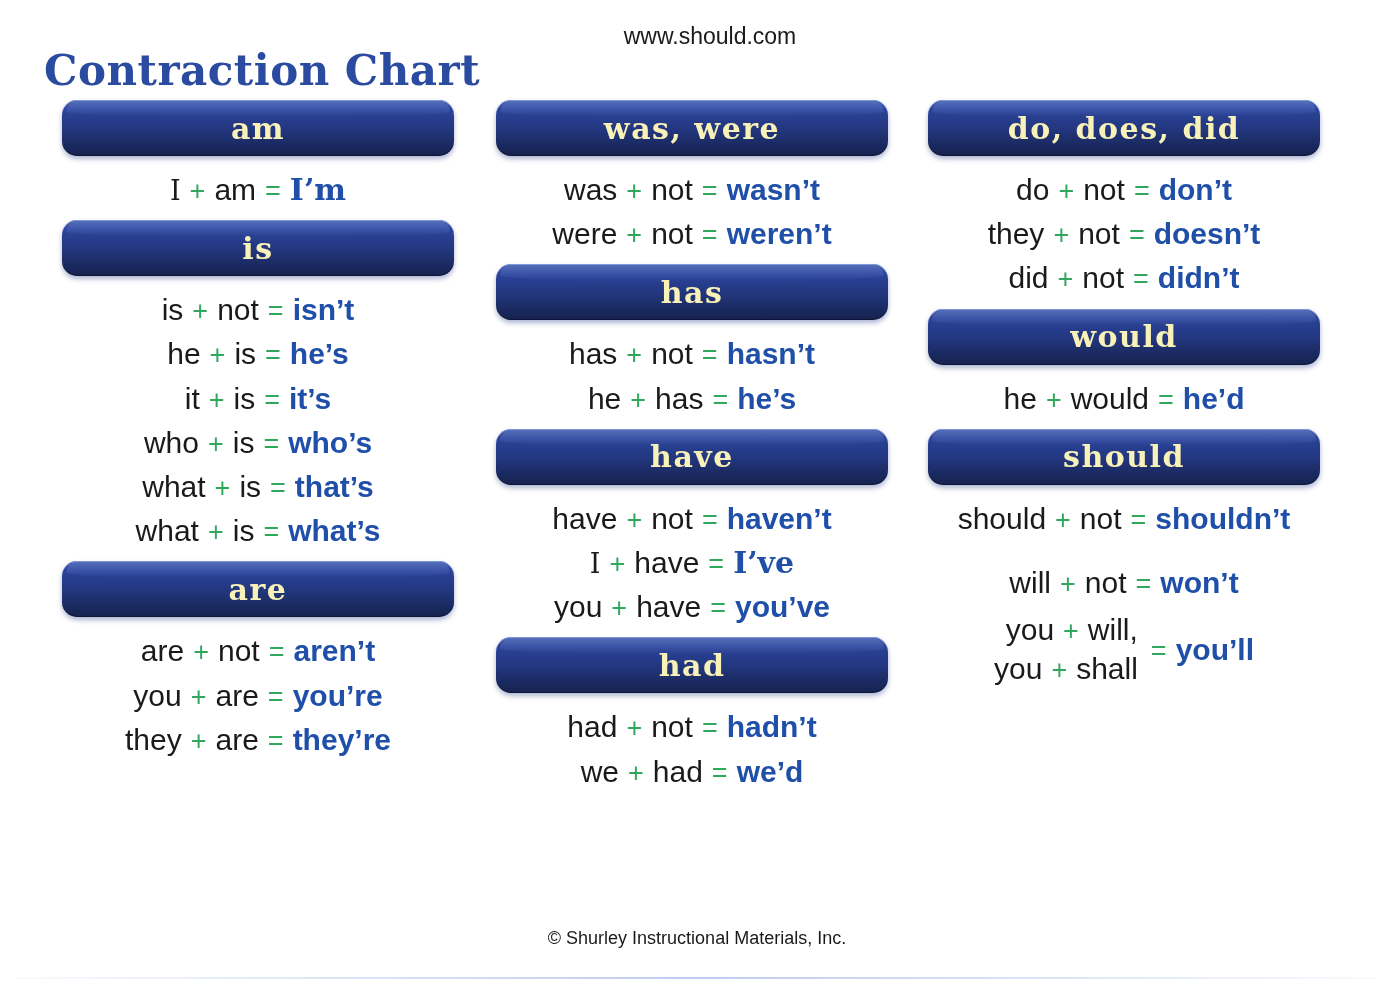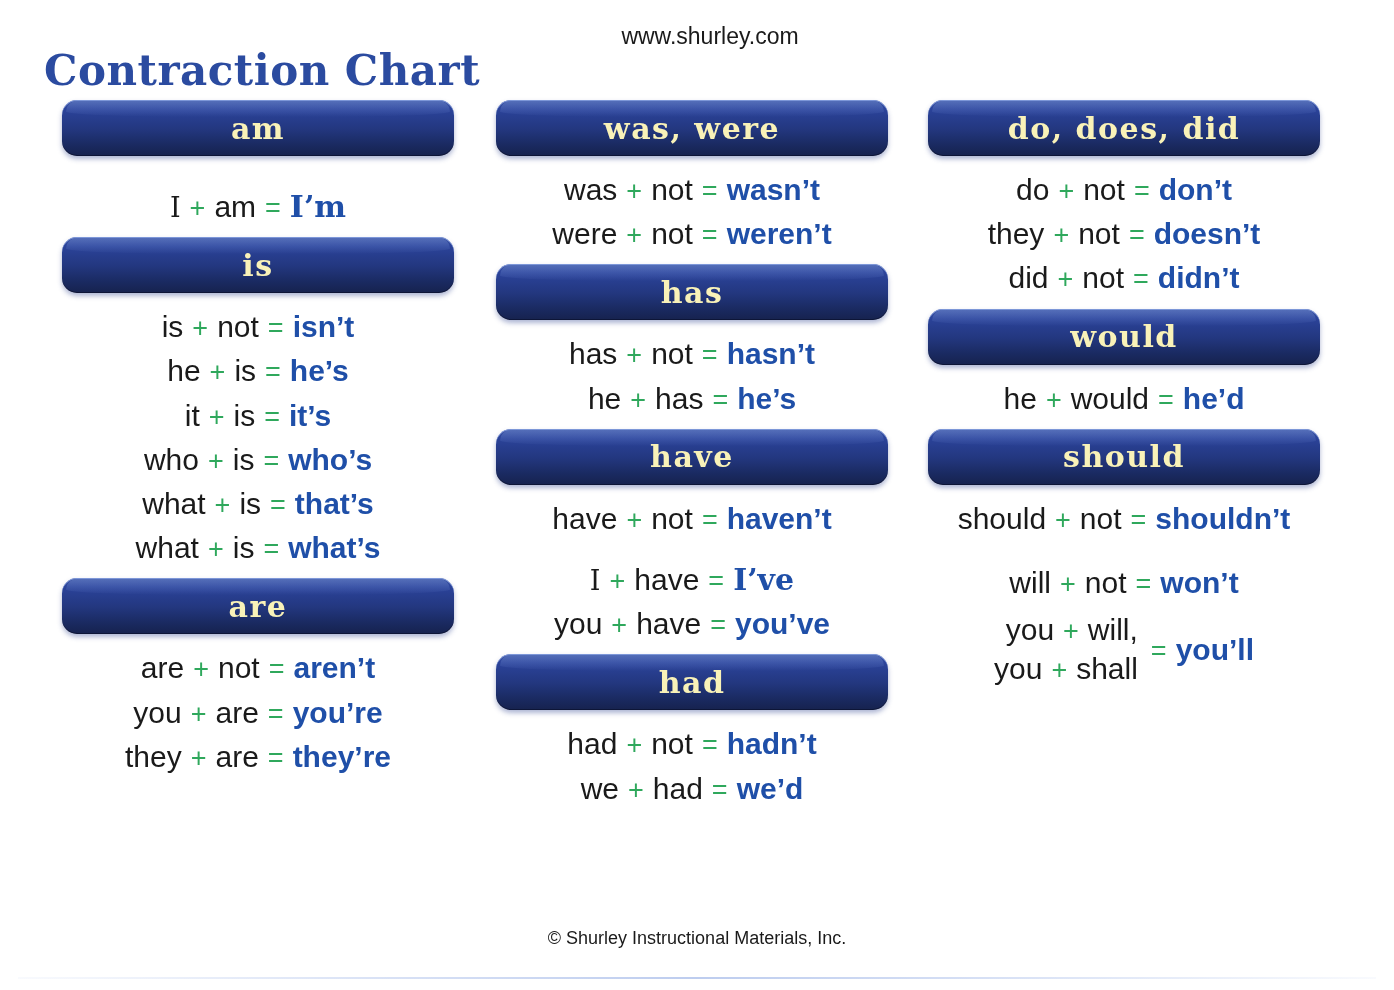--- a/index.html
+++ b/index.html
@@ -123,21 +123,20 @@
     padding: 0 9px;
   }
   .eq-result {
     font-family: "Liberation Sans", sans-serif;
     font-weight: bold;
     font-size: 30px;
     color: #1f4fa8;
   }
   .eq-result.serif-i {
     font-family: "DejaVu Serif", serif;
-    margin-top: 17px;
   }
 
   
   .equation-row.stacked {
     align-items: center;
     padding-top: 6px;
   }
   .stacked-left {
     display: flex;
     flex-direction: column;
@@ -176,21 +175,21 @@
     height: 2px;
     background: linear-gradient(to right, rgba(190,205,240,0.1), rgba(178,196,236,0.85), rgba(190,205,240,0.1));
   }
 </style>
 </head>
 <body>
 
 <h1 id="page-title">Contraction Chart</h1>
 
 <div id="brand">
-  <span class="brand-line">www.shurley.com</span>
+  <span class="brand-line">www.should.com</span>
 </div>
 
 <div class="column" id="column-1">
     <div class="section">
       <div class="section-pill">
         <span class="section-pill-label">am</span>
       </div>
       <div class="equations">
         <div class="equation-row">
           <span class="eq-word serif-i">I</span>

